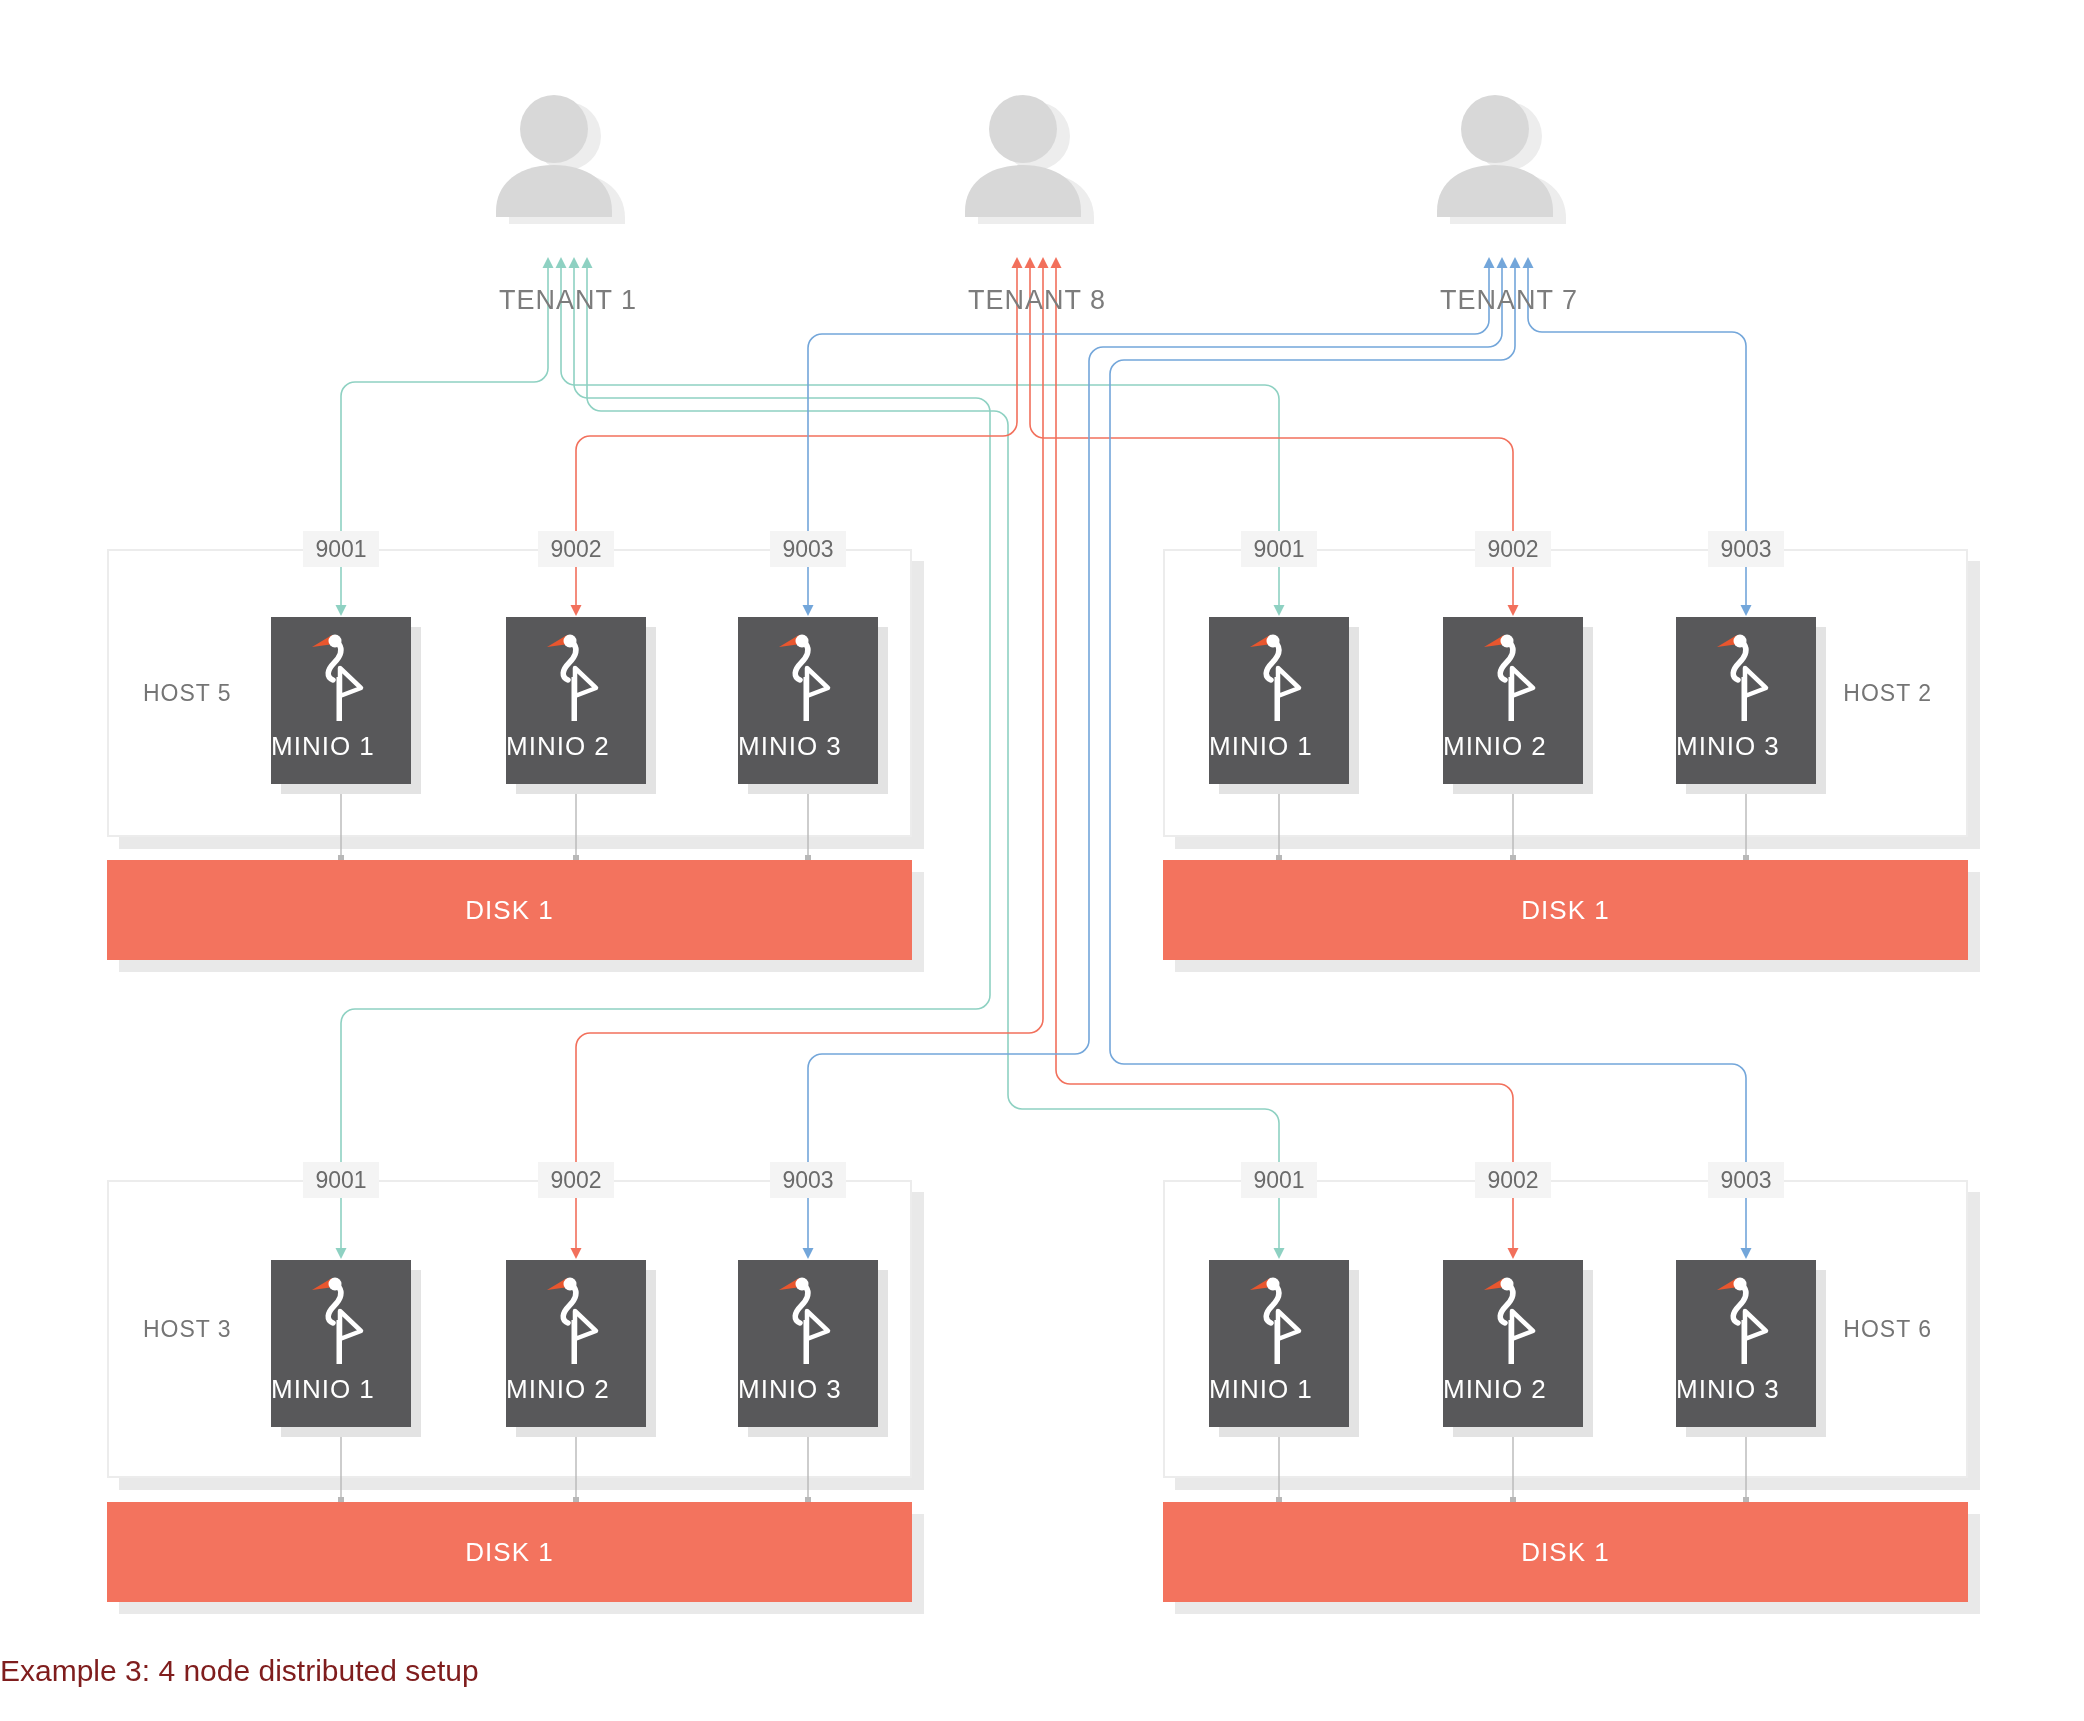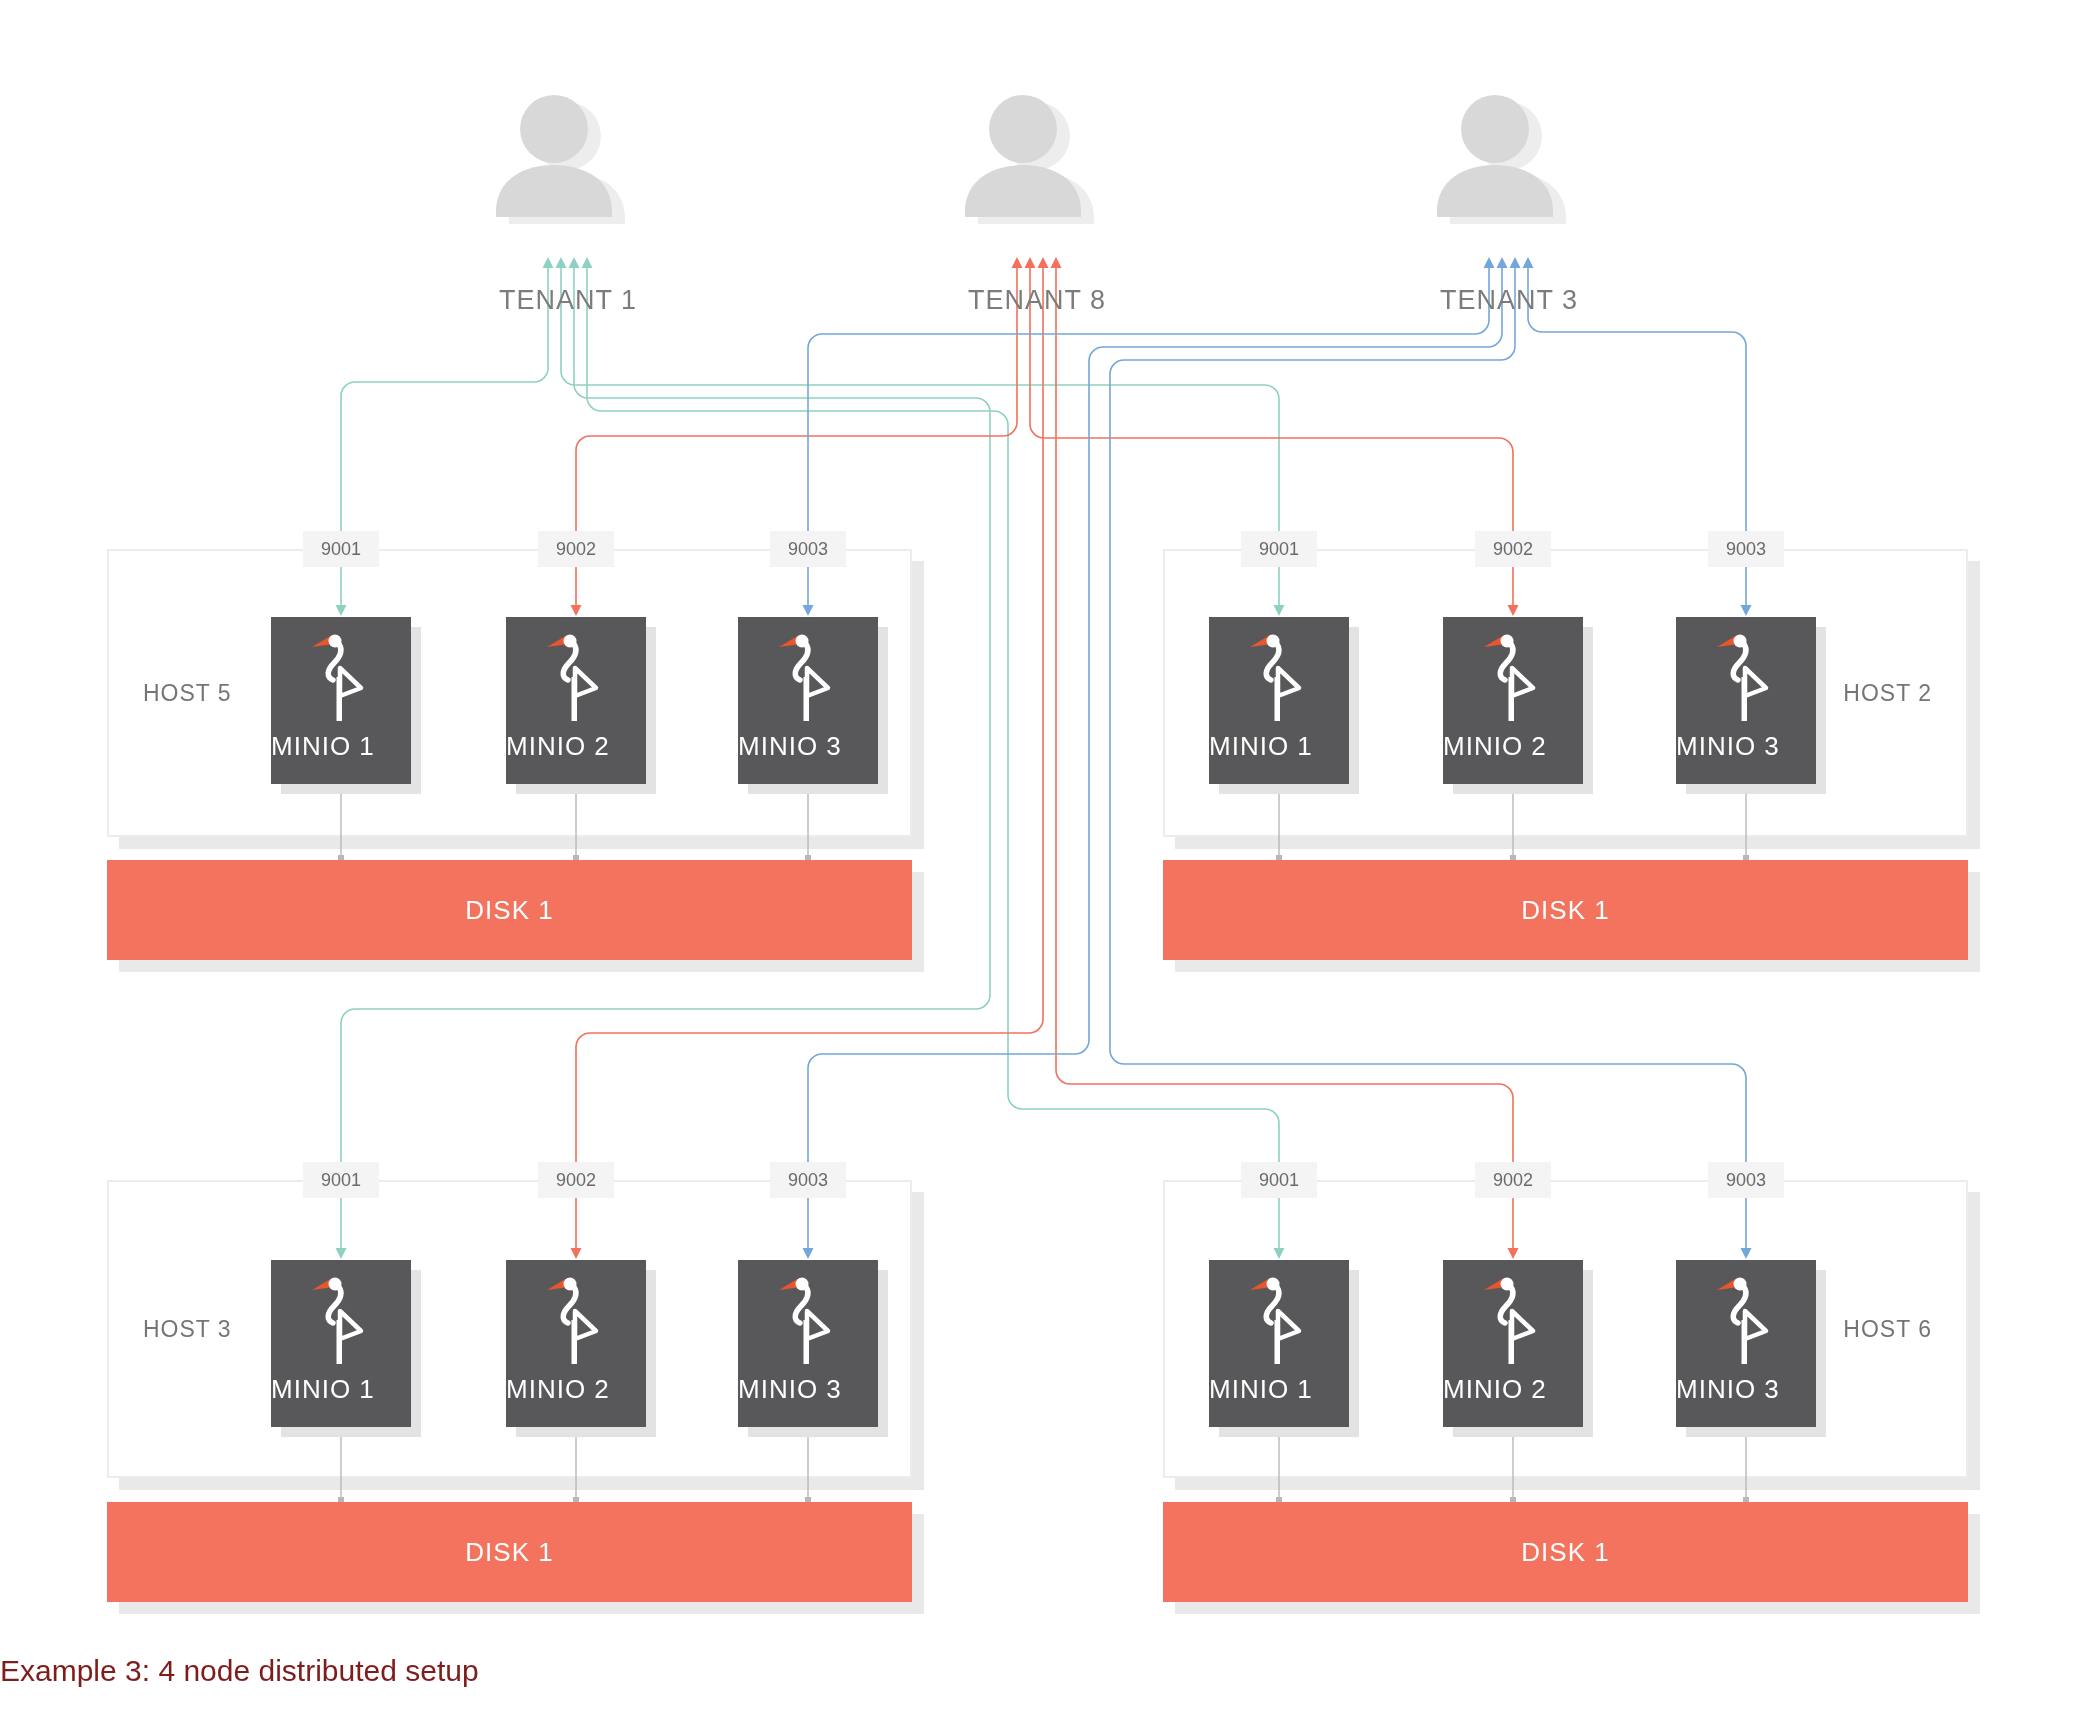--- a/index.html
+++ b/index.html
@@ -7,21 +7,21 @@
           font-family:"Liberation Sans",sans-serif;margin-top:32px;}
   .tenant{position:absolute;width:160px;text-align:center;z-index:3;}
   .tenant-label{position:absolute;top:196px;width:100%;font-size:27px;letter-spacing:1px;color:#7c7c7c;}
   #wires{position:absolute;left:0;top:0;z-index:2;pointer-events:none;}
   .hostbox{position:absolute;background:#fff;border:2px solid #ececec;box-sizing:border-box;
            box-shadow:12px 12px 0 0 #e9e9e9;z-index:1;}
   .hostlabel{position:absolute;top:50%;transform:translateY(-50%);font-size:23px;
              letter-spacing:1px;color:#757575;z-index:3;}
   .hostlabel.left{left:34px;} .hostlabel.right{right:34px;}
   .portlabel{position:absolute;width:76px;height:36px;line-height:36px;text-align:center;
-             background:#f4f4f4;color:#6a6a6a;font-size:18px;z-index:3;}
+             background:#f4f4f4;color:#6a6a6a;font-size:23px;z-index:3;}
   .minio{position:absolute;width:140px;height:167px;background:#58585a;z-index:3;
          box-shadow:10px 10px 0 0 #e3e3e3;}
   .minio svg.bird{position:absolute;left:50%;transform:translateX(-50%);top:14px;}
   .minio-label{position:absolute;bottom:22px;width:100%;text-align:left;color:#fff;
                font-size:26px;letter-spacing:1px;}
   .disk{position:absolute;height:100px;line-height:100px;text-align:center;color:#fff;
         font-size:26px;letter-spacing:1px;box-shadow:12px 12px 0 0 #e9e9e9;z-index:3;}
   .caption{position:absolute;top:1622px;width:100%;text-align:left;font-size:30px;
            color:#7f1d1d;z-index:3;}
 </style>
@@ -52,21 +52,21 @@
         </svg><div class="tenant-label">TENANT 8</div></div>
       <div class="tenant" style="left: 1429px; top: 57px;"><svg width="160" height="140" viewBox="0 0 160 140">
           <g fill="#ededed" transform="translate(13,7)">
             <circle cx="66" cy="40" r="34"></circle>
             <path d="M8,128 v-6 c0,-30 26,-46 58,-46 c32,0 58,16 58,46 v6 z"></path>
           </g>
           <g fill="#d8d8d8">
             <circle cx="66" cy="40" r="34"></circle>
             <path d="M8,128 v-6 c0,-30 26,-46 58,-46 c32,0 58,16 58,46 v6 z"></path>
           </g>
-        </svg><div class="tenant-label">TENANT 3</div></div>
+        </svg><div class="tenant-label">TENANT 7</div></div>
     </div>
   <svg id="wires" width="2084" height="1721">
       <g>
         <path d="M 548 236 L 548 336 A 14 14 0 0 1 534 350 L 355 350 A 14 14 0 0 0 341 364 L 341 580" fill="none" stroke="#8ed1c2" stroke-width="1.6"></path>
         <polygon points="548,225 542.5,236 553.5,236" fill="#8ed1c2"></polygon>
         <polygon points="341,584 335.5,573 346.5,573" fill="#8ed1c2"></polygon>
       </g>
       <g>
         <path d="M 561 236 L 561 339 A 14 14 0 0 0 575 353 L 1265 353 A 14 14 0 0 1 1279 367 L 1279 580" fill="none" stroke="#8ed1c2" stroke-width="1.6"></path>
         <polygon points="561,225 555.5,236 566.5,236" fill="#8ed1c2"></polygon>

